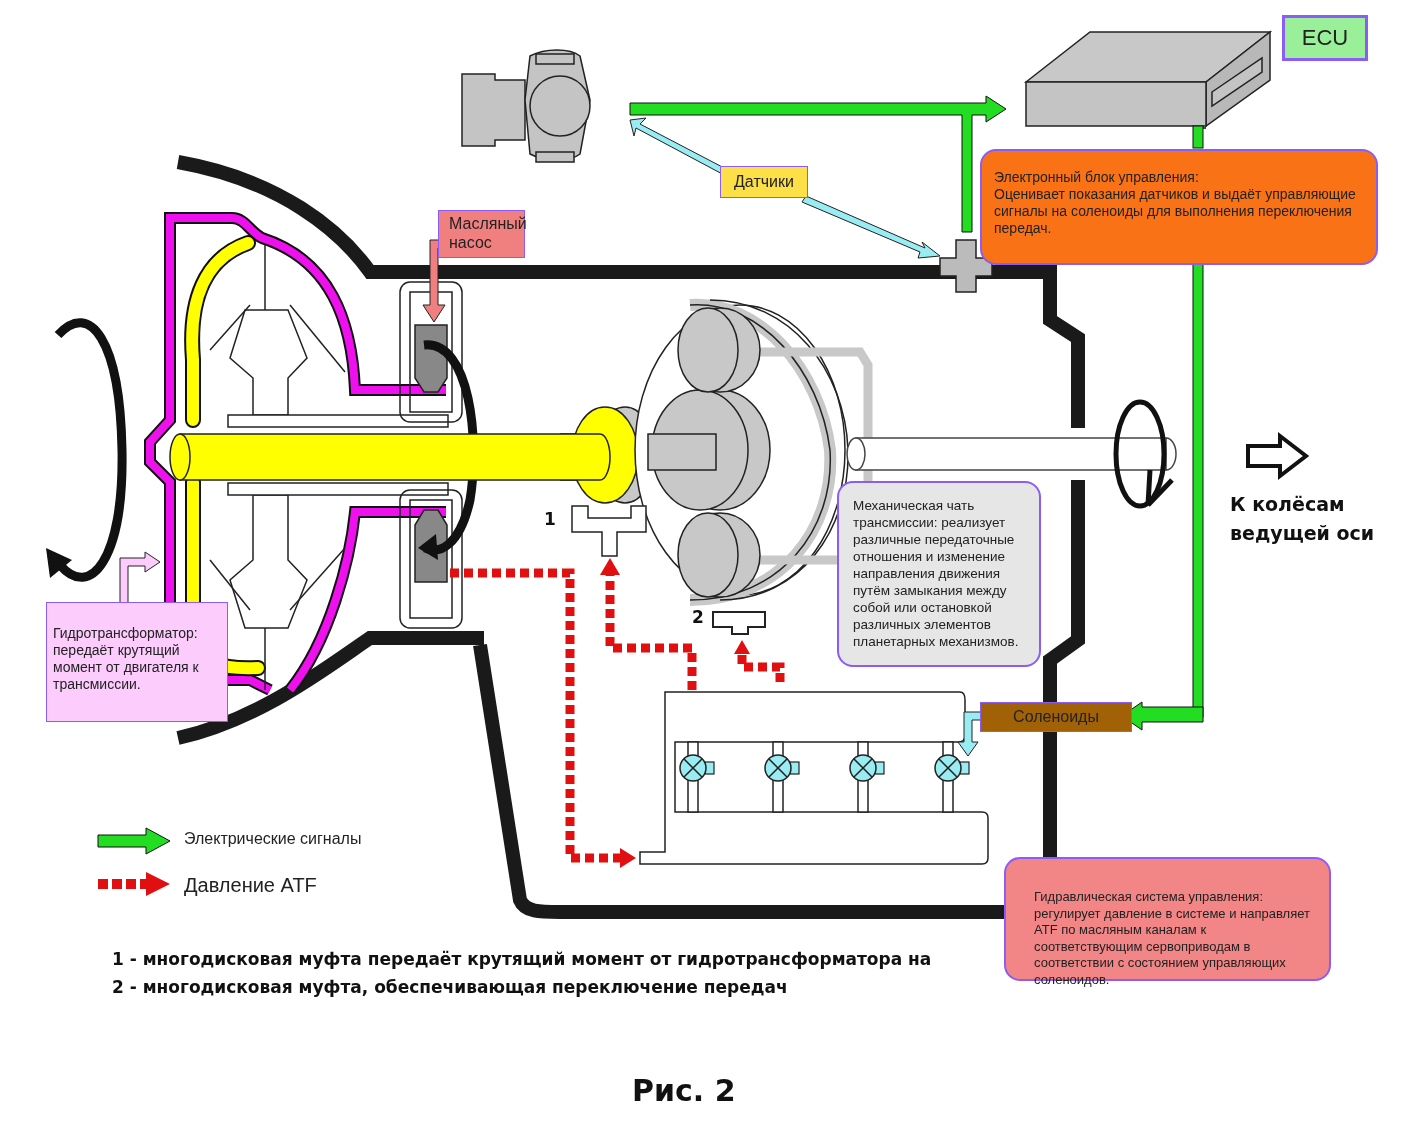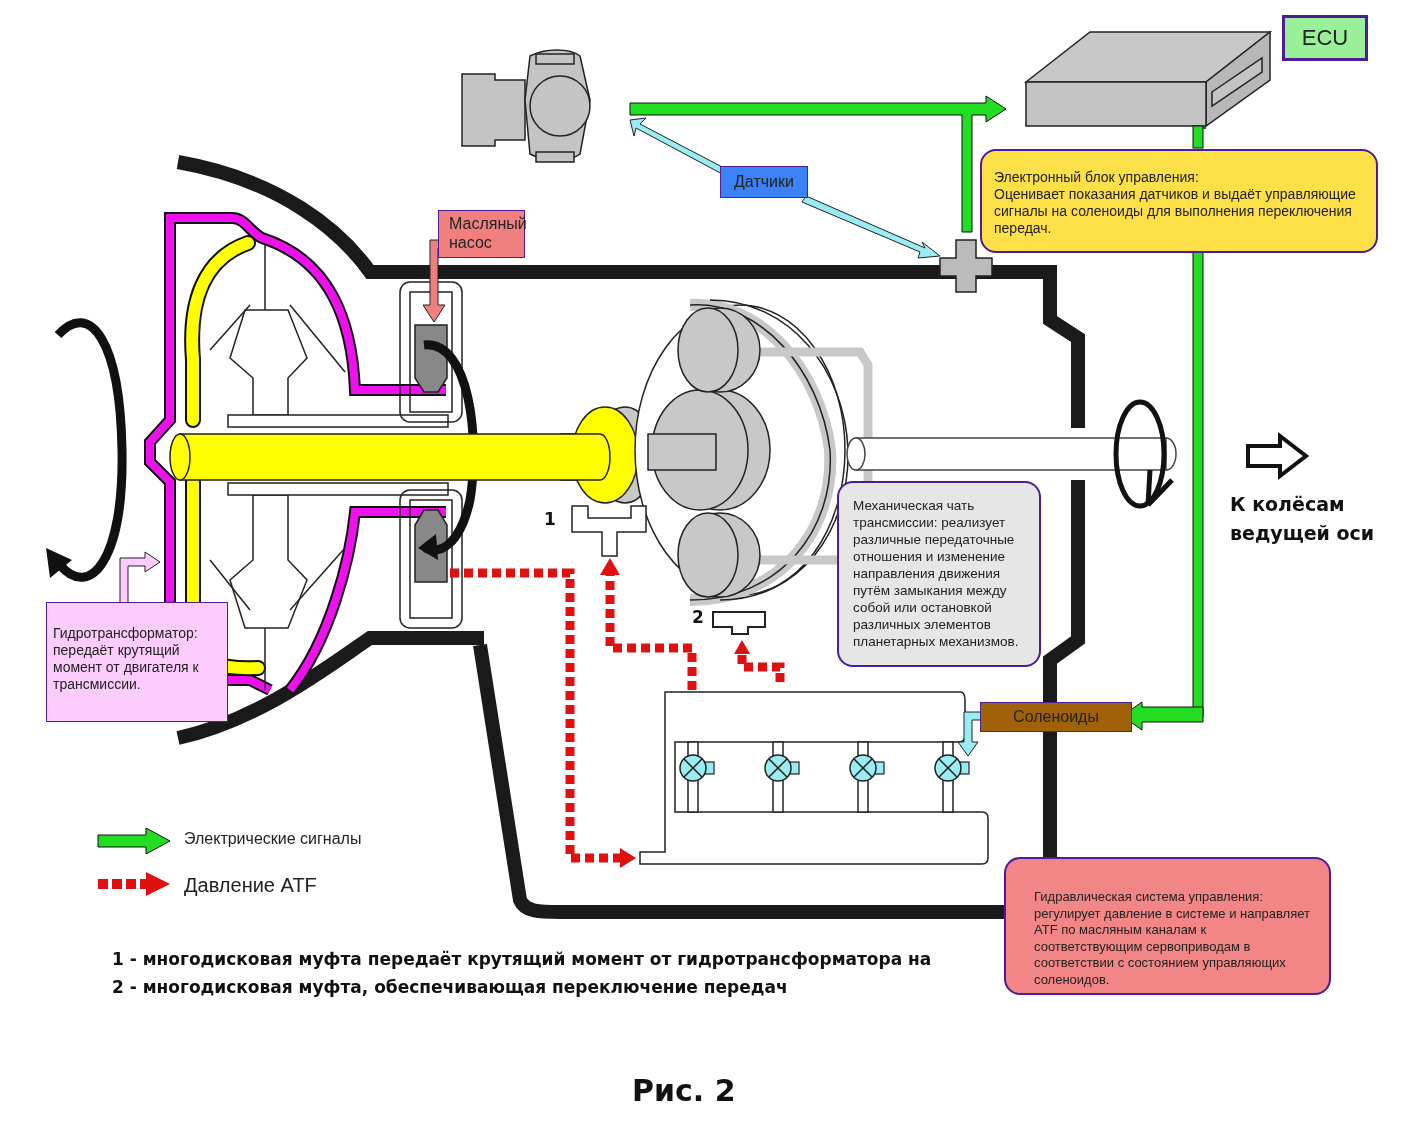--- a/index.html
+++ b/index.html
@@ -1,19 +1,19 @@
 <!DOCTYPE html>
 <html><head>
 <meta charset="utf-8">
 <style>
   html, body { margin: 0; padding: 0; background: #ffffff; }
   body { width: 1420px; height: 1142px; position: relative; overflow: hidden;
          font-family: "Liberation Sans", sans-serif; color: #222; }
   #diagram { position: absolute; left: 0; top: 0; }
-  .box { position: absolute; box-sizing: border-box; border: 2px solid #4c1d95; }
+  .box { position: absolute; box-sizing: border-box; border: 2px solid #8b5cf6; }
   .round { border-radius: 16px; }
   .note { font-size: 14px; line-height: 17px; }
   .lbl { font-size: 16px; display: flex; align-items: center; justify-content: center; }
   .bold { font-family: "DejaVu Sans", sans-serif; font-weight: bold; color: #111; }
   .nr { position: absolute; font-family: "DejaVu Sans", sans-serif; font-weight: bold; font-size: 17px; color: #111; }
 </style>
 </head>
 <body>
 
 <svg id="diagram" width="1420" height="1142" viewBox="0 0 1420 1142">
@@ -197,39 +197,39 @@
     <rect x="98" y="879" width="10" height="10"></rect>
     <rect x="112" y="879" width="10" height="10"></rect>
     <rect x="126" y="879" width="10" height="10"></rect>
     <rect x="140" y="879" width="8" height="10"></rect>
     <path d="M146,872 L170,884 L146,896 z"></path>
   </g>
 </svg>
 
 <div class="box lbl" style="left:1282px;top:15px;width:86px;height:46px;background:#99f099;border-width:3px;font-size:22px;">ECU</div>
 
-<div class="box round note" style="left:980px;top:149px;width:398px;height:104px;background:#fde047;padding:18px 12px 0 12px;">
+<div class="box round note" style="left:980px;top:149px;width:398px;height:116px;background:#f97316;padding:18px 12px 0 12px;">
   <div>Электронный блок управления:</div>
   <div>Оценивает показания датчиков и выдаёт управляющие сигналы на соленоиды для выполнения переключения передач.</div>
 </div>
 
-<div class="box lbl" style="left:720px;top:166px;width:88px;height:32px;background:#3b82f6;border-width:1px;">Датчики</div>
+<div class="box lbl" style="left:720px;top:166px;width:88px;height:32px;background:#fde047;border-width:1px;">Датчики</div>
 
 <div class="box" style="left:438px;top:210px;width:87px;height:48px;background:#f08080;border-width:1px;font-size:16px;line-height:19px;padding:3px 0 0 10px;">
   <div>Масляный</div>
   <div>насос</div>
 </div>
 
 <div class="box note" style="left:46px;top:602px;width:182px;height:120px;background:#fcccfc;border-width:1px;padding:22px 6px 0 6px;">Гидротрансформатор: передаёт крутящий момент от двигателя к трансмиссии.</div>
 
 <div class="box round note" style="left:837px;top:481px;width:204px;height:186px;background:#e6e6e6;font-size:13.5px;line-height:17px;padding:14px 18px 0 14px;">Механическая чать трансмиссии: реализует различные передаточные отношения и изменение направления движения путём замыкания между собой или остановкой различных элементов планетарных механизмов.</div>
 
 <div class="box lbl" style="left:980px;top:702px;width:152px;height:30px;background:#a16207;border-width:1px;">Соленоиды</div>
 
-<div class="box round note" style="left:1004px;top:857px;width:327px;height:138px;background:#f28686;font-size:13px;line-height:16.5px;padding:30px 14px 0 28px;">Гидравлическая система управления: регулирует давление в системе и направляет ATF по масляным каналам к соответствующим сервоприводам в соответствии с состоянием управляющих соленоидов.</div>
+<div class="box round note" style="left:1004px;top:857px;width:327px;height:124px;background:#f28686;font-size:13px;line-height:16.5px;padding:30px 14px 0 28px;">Гидравлическая система управления: регулирует давление в системе и направляет ATF по масляным каналам к соответствующим сервоприводам в соответствии с состоянием управляющих соленоидов.</div>
 
 <div class="bold" style="position:absolute;left:1230px;top:490px;font-size:19px;line-height:29px;">
   <div>К колёсам</div>
   <div>ведущей оси</div>
 </div>
 
 <div class="nr" style="left:544px;top:509px;">1</div>
 <div class="nr" style="left:692px;top:607px;">2</div>
 
 <div style="position:absolute;left:184px;top:830px;font-size:16px;">Электрические сигналы</div>

